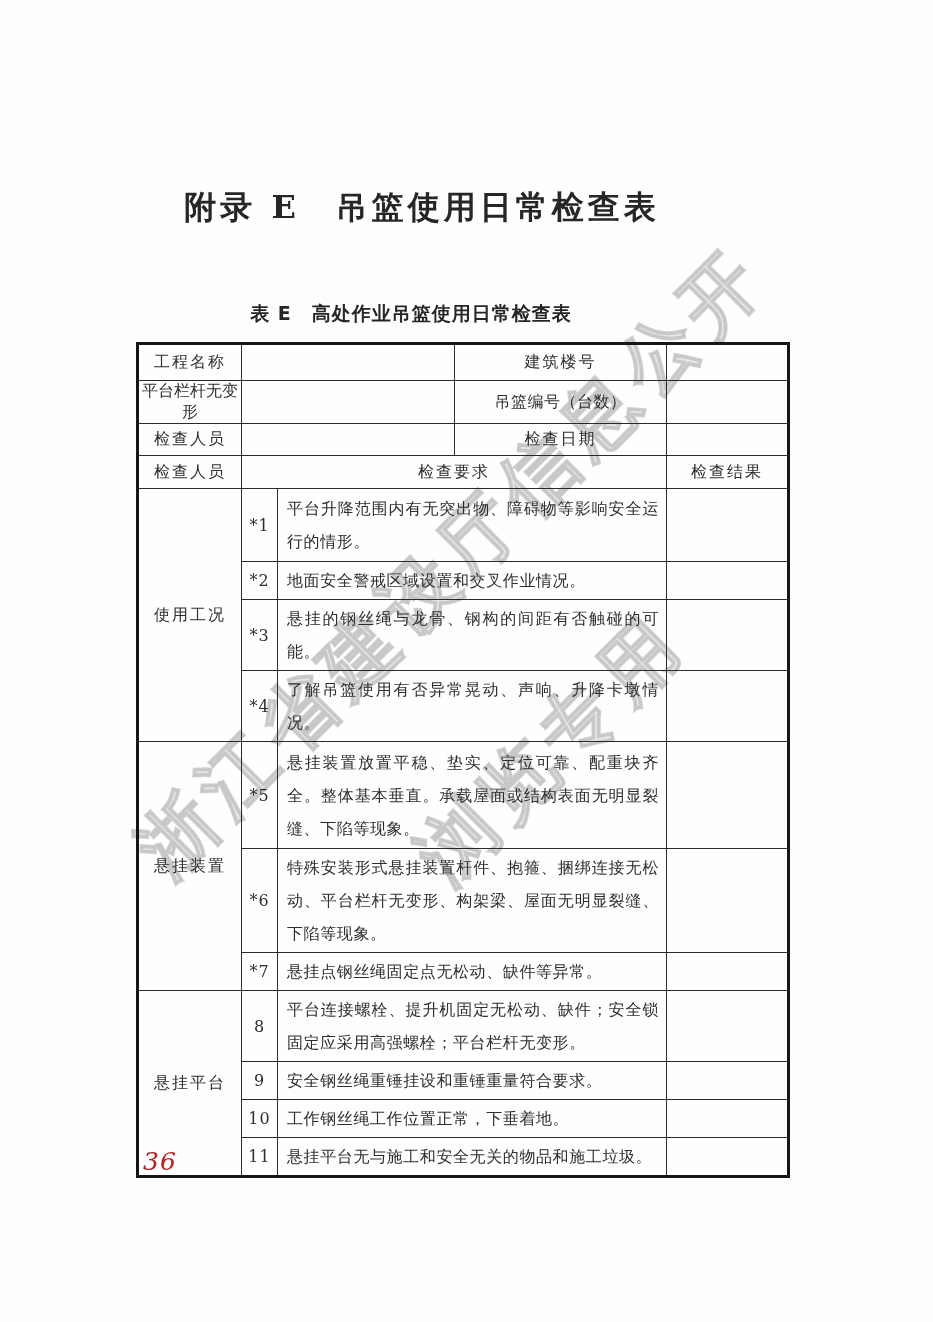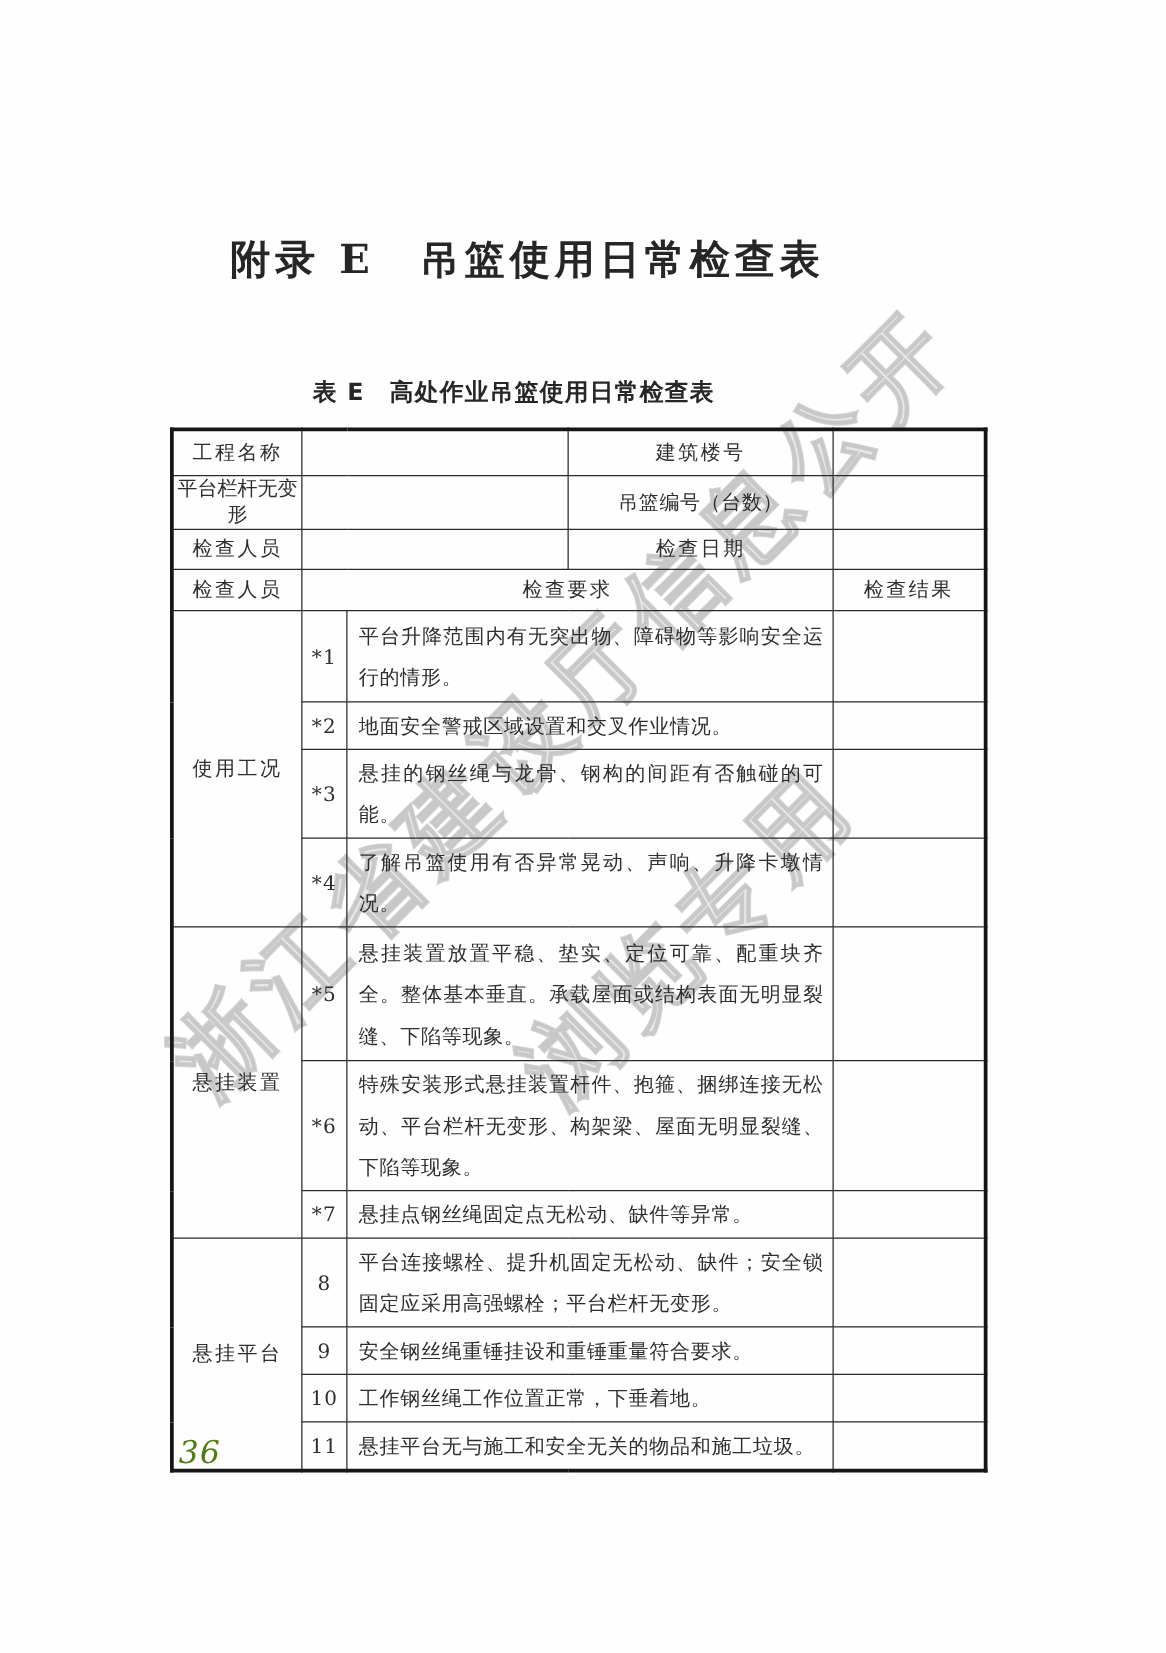--- a/index.html
+++ b/index.html
@@ -69,21 +69,21 @@
     padding:2px 7px 2px 9px;
     line-height:33px;
     letter-spacing:0.6px;
     text-align:justify;
   }
   td.res{background:transparent;}
 
   .page-num{
     position:absolute;left:143px;top:1147px;
     font-style:italic;font-size:25px;letter-spacing:1px;
-    color:#4d7c0f;
+    color:#b91c1c;
   }
 </style>
 </head>
 <body>
 
 <div class="page">
 
   <div class="watermark">
     <div class="wm wm1">浙江省建设厅信息公开</div>
     <div class="wm wm2">浏览专用</div>

